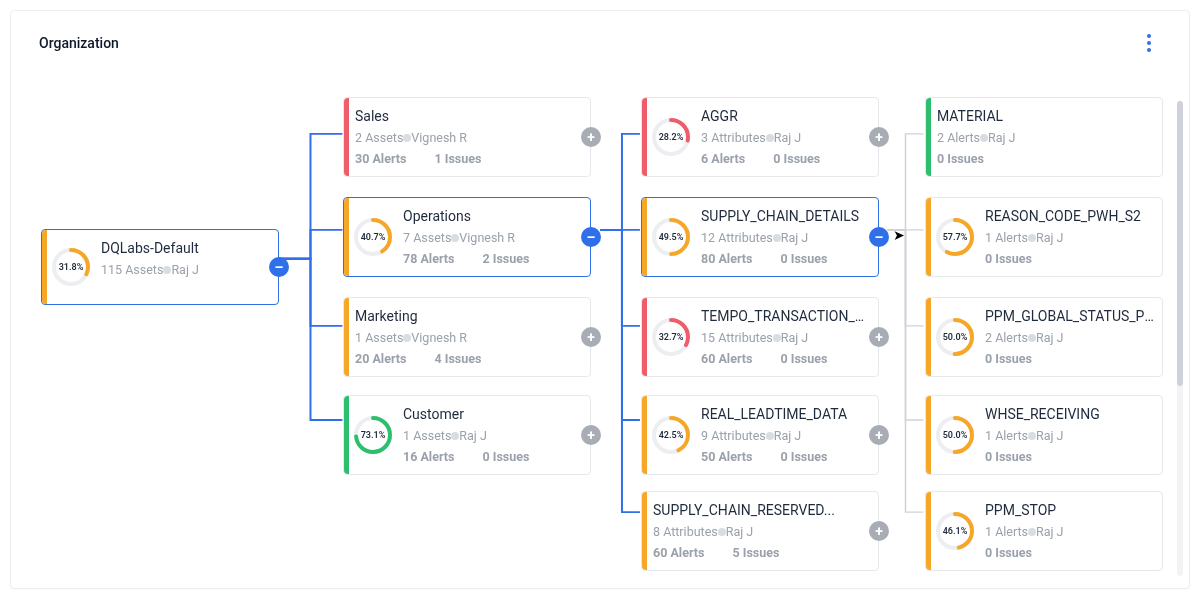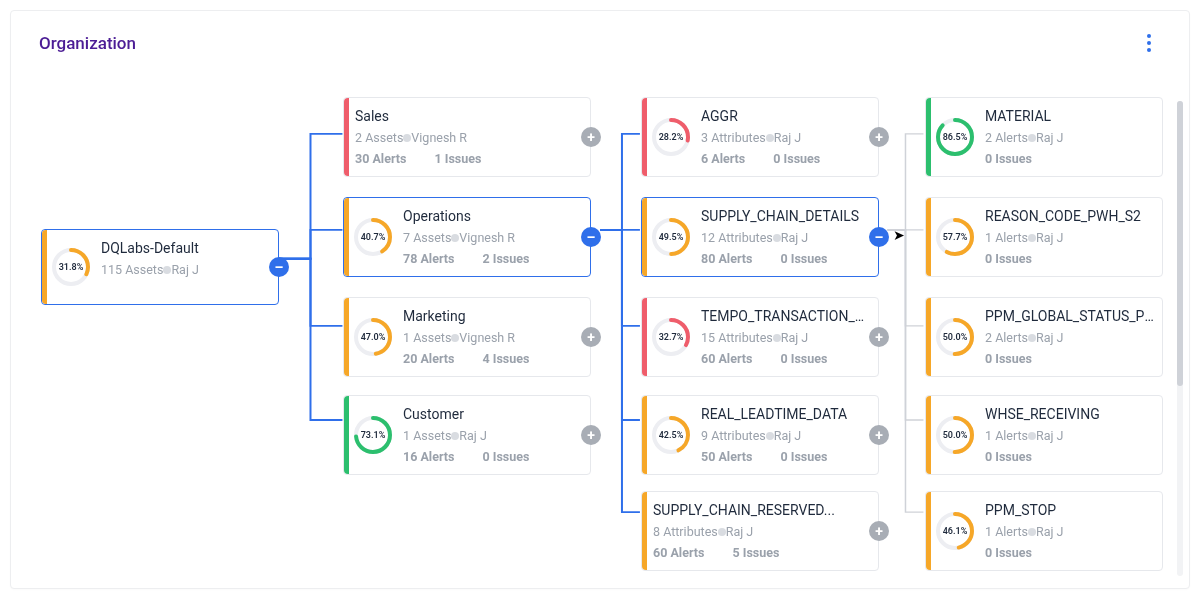--- a/index.html
+++ b/index.html
@@ -1,19 +1,19 @@
 <!DOCTYPE html>
 <html><head>
 <meta charset="utf-8">
 <style>
   * { box-sizing: border-box; margin: 0; padding: 0; font-family: -apple-system, BlinkMacSystemFont, "Segoe UI", Roboto, Helvetica, Arial, sans-serif; }
   body { background:#fff; color:#1f2a3c; width:1200px; height:599px; overflow:hidden; padding:10px; }
   .panel { border:1px solid #edeef0; border-radius:4px; width:100%; height:100%; position:relative; background:#fff; box-shadow: 0 1px 2px rgba(0,0,0,0.02);}
   .panel-header { display:flex; align-items:center; justify-content:space-between; padding:20px 28px 8px 28px; }
-  .panel-title { font-size:17px; font-weight:500; color:#4c1d95; }
+  .panel-title { font-size:14px; font-weight:500; color:#0f172a; }
   .kebab { width:24px; height:24px; display:flex; flex-direction:column; align-items:center; justify-content:center; gap:3px; cursor:pointer; }
   .kebab span { width:4px; height:4px; border-radius:50%; background:#2f6fea; display:block; }
   .canvas { position:absolute; left:0; right:0; top:48px; bottom:0; overflow:hidden; }
   svg.connectors { position:absolute; inset:0; width:100%; height:100%; pointer-events:none; }
   .node { position:absolute; background:#fff; border:1px solid #e6e8ec; border-radius:4px; display:flex; align-items:stretch; }
   .node.selected { border-color:#2f6fea; }
   .accent { width:5px; border-radius:4px 0 0 4px; flex:0 0 5px; }
   .accent.red { background:#ef5d6b; }
   .accent.amber { background:#f6a728; }
   .accent.green { background:#2cbf6e; }
@@ -130,26 +130,20 @@
             <span>78 Alerts</span>
             <span>2 Issues</span>
           </div>
     </div>
   </div>
       <div class="expand blue" style="left:570px;top:168px;">
         <span class="sym">–</span>
       </div>
       <div class="node " style="left:332px;top:238px;width:248px;height:80px;">
     <div class="accent amber"></div>
-    <div class="gauge-wrap">
-          <div class="gauge"><svg width="40" height="40">
-    <circle cx="20" cy="20" r="17" stroke="#edeef2" stroke-width="4" fill="none"></circle>
-    <circle cx="20" cy="20" r="17" stroke="#f6a728" stroke-width="4" fill="none" stroke-dasharray="106.81415022205297" stroke-dashoffset="56.611499617688075" stroke-linecap="round"></circle>
-  </svg><div class="glabel">47.0%</div></div>
-        </div>
     <div class="content">
       <div class="title">Marketing</div>
       <div class="row">
             <span>1 Assets</span>
             <span class="dot"></span>
             <span class="owner">Vignesh R</span>
           </div>
       <div class="row2">
             <span>20 Alerts</span>
             <span>4 Issues</span>
@@ -294,26 +288,20 @@
             <span>5 Issues</span>
           </div>
     </div>
   </div>
       <div class="expand gray" style="left:858px;top:462px;">
         <span class="sym">+</span>
       </div>
 
     <div class="node" style="left:914px;top:38px;width:238px;height:80px;">
     <div class="accent green"></div>
-    <div class="gauge-wrap">
-          <div class="gauge"><svg width="40" height="40">
-    <circle cx="20" cy="20" r="17" stroke="#edeef2" stroke-width="4" fill="none"></circle>
-    <circle cx="20" cy="20" r="17" stroke="#2cbf6e" stroke-width="4" fill="none" stroke-dasharray="106.81415022205297" stroke-dashoffset="14.419910279977152" stroke-linecap="round"></circle>
-  </svg><div class="glabel">86.5%</div></div>
-        </div>
     <div class="content">
       <div class="title">MATERIAL</div>
       <div class="row">
             <span>2 Alerts</span>
             <span class="dot"></span>
             <span class="owner">Raj J</span>
           </div>
       <div class="row2">
             <span>0 Issues</span>
           </div>

